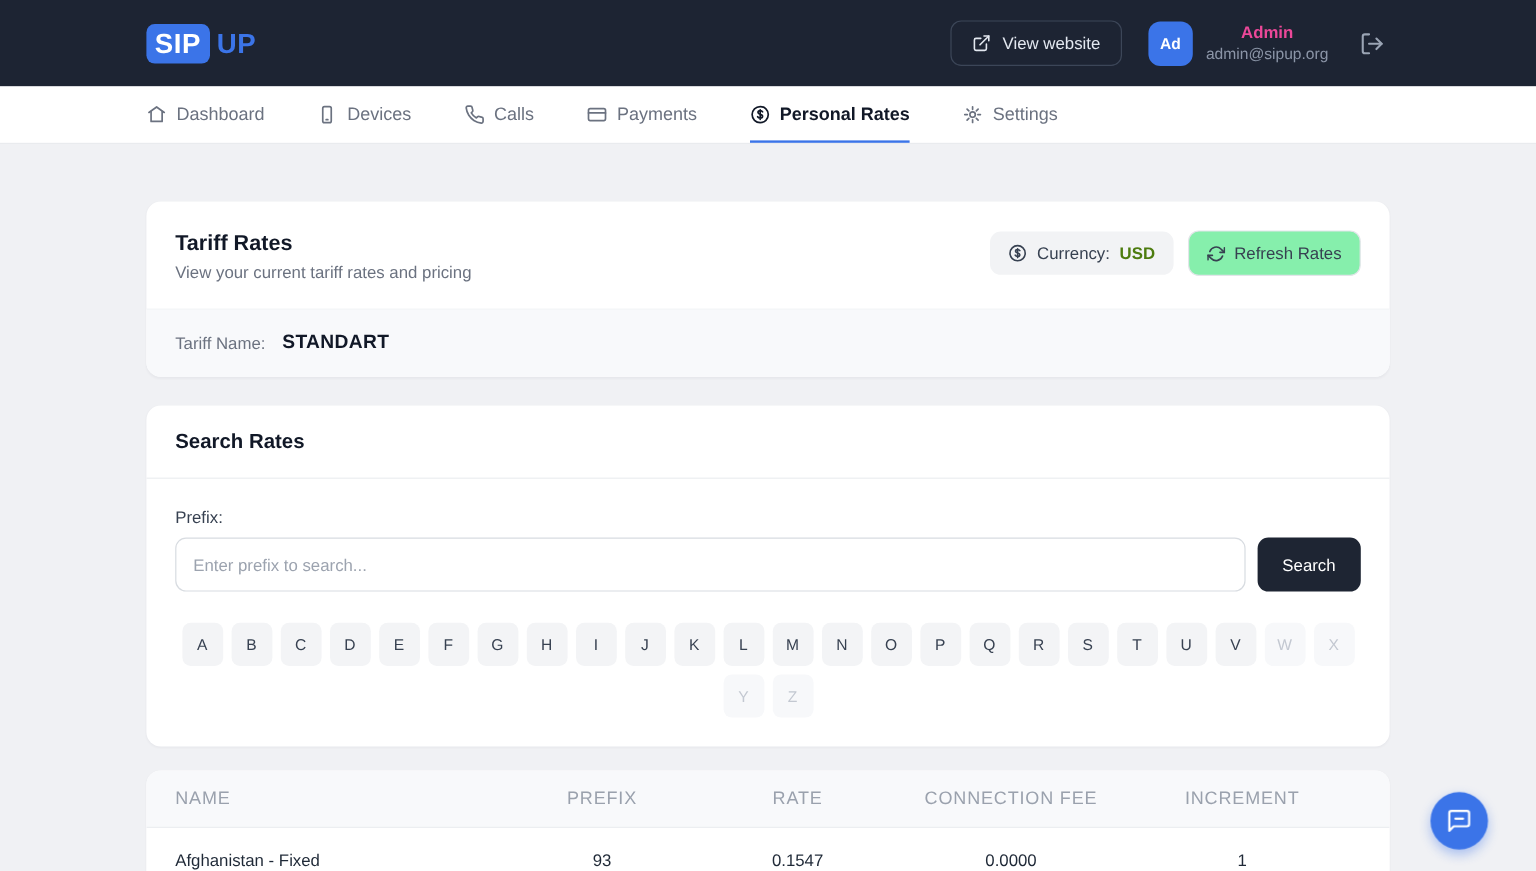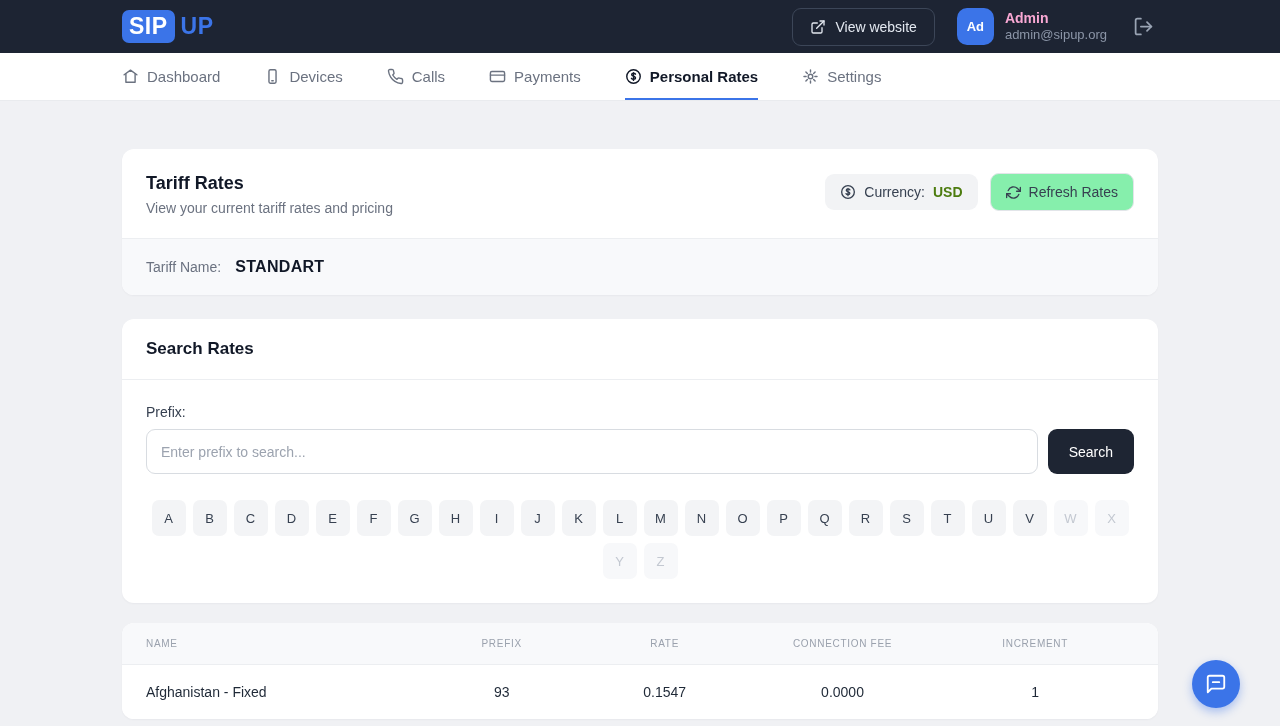--- a/index.html
+++ b/index.html
@@ -5,40 +5,40 @@
   * { margin: 0; padding: 0; box-sizing: border-box; }
   html, body { width: 1280px; height: 726px; overflow: hidden; }
   body {
     font-family: "Liberation Sans", "DejaVu Sans", sans-serif;
     background: #f0f1f4;
     color: #1f2937;
   }
   .container { max-width: 1036px; margin: 0 auto; }
 
   
-  .topbar { background: #1d2433; height: 53px; }
+  .topbar { background: #1d2433; height: 72px; }
   .topbar .container { height: 100%; display: flex; align-items: center; justify-content: space-between; }
   .logo { display: flex; align-items: center; font-weight: bold; font-size: 23px; letter-spacing: 0.5px; cursor: pointer; }
   .logo-sip { background: #3b74e8; color: #ffffff; padding: 3px 7px; border-radius: 7px; }
   .logo-up { color: #3b74e8; margin-left: 6px; }
   .topbar-right { display: flex; align-items: center; gap: 22px; }
   .btn-view-website {
     display: flex; align-items: center; gap: 9px;
     background: transparent; border: 1px solid #3c4658; color: #e3e8f0;
     font-size: 14px; padding: 10px 17px; border-radius: 9px; cursor: pointer;
     font-family: inherit;
   }
   .btn-view-website svg { stroke: #e3e8f0; }
   .user-chip { display: flex; align-items: center; gap: 11px; cursor: pointer; }
   .avatar {
     width: 37px; height: 37px; border-radius: 10px; background: #3b74e8;
     color: #fff; font-size: 13px; font-weight: bold;
     display: flex; align-items: center; justify-content: center;
   }
-  .user-name { color: #f9a8d4; font-size: 14px; font-weight: bold; line-height: 1.25; }
+  .user-name { color: #ec4899; font-size: 14px; font-weight: bold; line-height: 1.25; text-align: center; }
   .user-email { color: #8b95a7; font-size: 13px; line-height: 1.25; }
   .logout-btn { background: none; border: none; cursor: pointer; display: flex; align-items: center; padding: 4px; }
   .logout-btn svg { stroke: #9aa4b4; }
 
   
   .navbar { background: #ffffff; border-bottom: 1px solid #e9ebee; height: 48px; }
   .navbar .container { height: 100%; display: flex; align-items: stretch; gap: 44px; }
   .nav-tab {
     display: flex; align-items: center; gap: 8px;
     font-size: 15px; color: #6b7280; cursor: pointer; text-decoration: none;
@@ -99,21 +99,21 @@
     width: 34px; height: 36px; background: #f3f4f6; border: none; border-radius: 7px;
     font-size: 13px; color: #374151; cursor: pointer; font-family: inherit;
     display: flex; align-items: center; justify-content: center;
   }
   .letter-btn.disabled { color: #c3c8d1; background: #f7f8fa; cursor: default; }
 
   
   .table-card { margin-top: 20px; overflow: hidden; }
   .t-row { display: grid; grid-template-columns: 28% 16% 17% 19% 20%; align-items: center; }
   .t-head { background: #f8f9fb; padding: 15px 24px; border-bottom: 1px solid #eceef1; }
-  .t-head .t-cell { font-size: 10px; color: #9aa1ad; text-transform: uppercase; letter-spacing: 0.7px; }
+  .t-head .t-cell { font-size: 15px; color: #9aa1ad; text-transform: uppercase; letter-spacing: 0.7px; }
   .t-body-row { padding: 19px 24px; background: #ffffff; }
   .t-body-row .t-cell { font-size: 14px; color: #1f2937; }
   .t-cell { text-align: center; }
   .t-cell.name { text-align: left; }
 
   
   .chat-fab {
     position: fixed; right: 40px; bottom: 18px; width: 48px; height: 48px;
     border-radius: 50%; background: #3b74e8; border: none; cursor: pointer;
     display: flex; align-items: center; justify-content: center;

